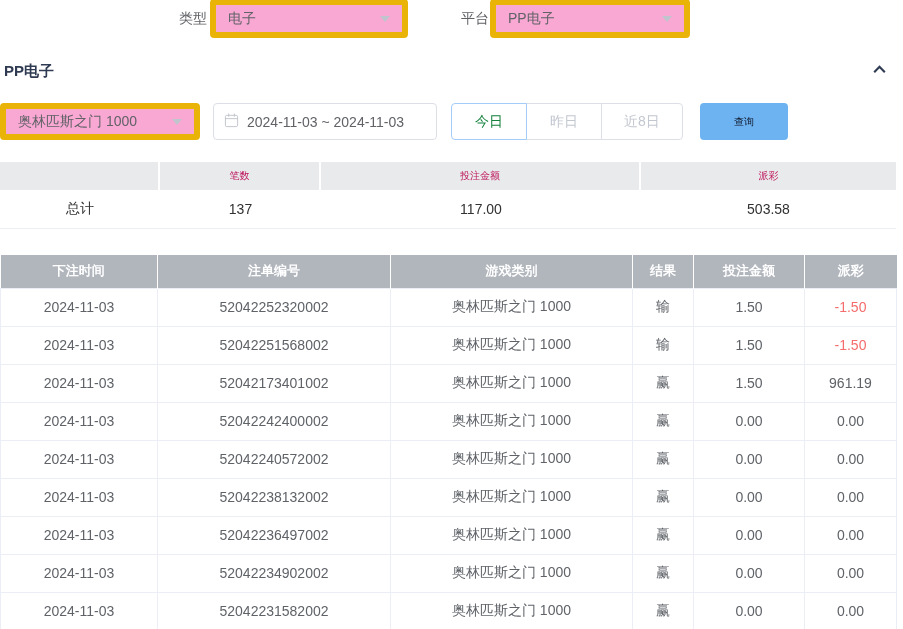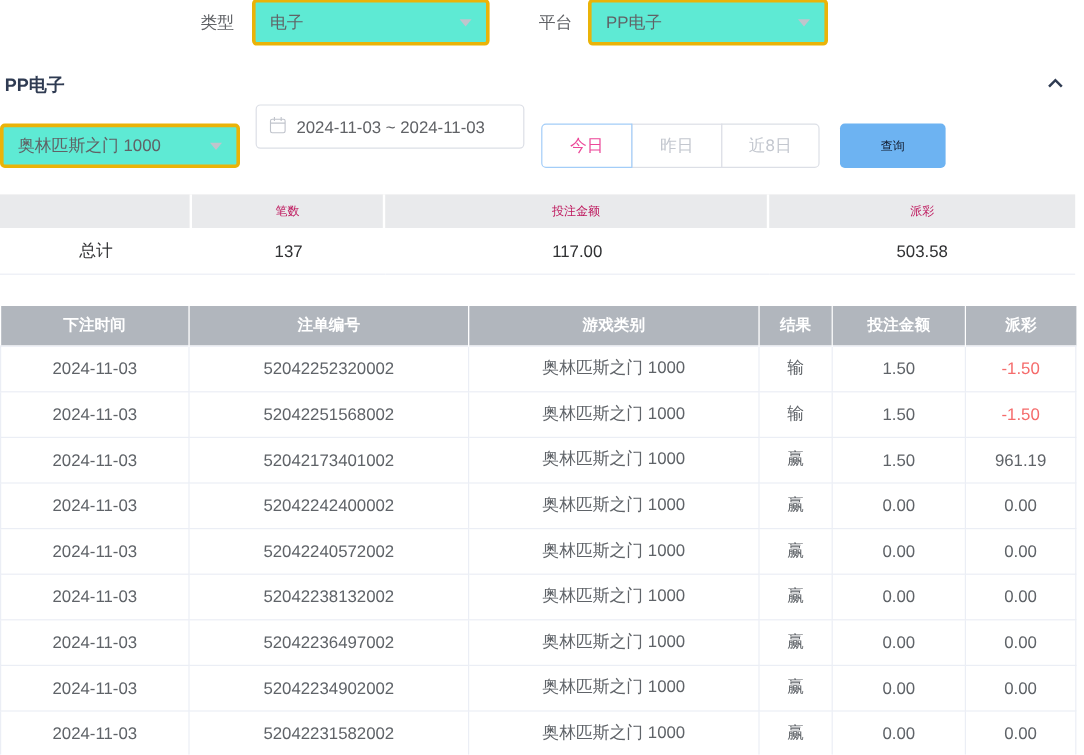--- a/index.html
+++ b/index.html
@@ -1,40 +1,40 @@
 <!DOCTYPE html>
 <html><head>
 <meta charset="utf-8">
 <style>
   * { margin:0; padding:0; box-sizing:border-box; }
   html,body { background:#fff; }
   body { font-family:"Liberation Sans","DejaVu Sans",sans-serif; }
   .page { position:relative; width:903px; height:629px; overflow:hidden; background:#fff; }
 
   
-  .t-label { position:absolute; top:0; height:37px; line-height:37px; font-size:14px; color:#606266; }
+  .t-label { position:absolute; top:0; height:37px; line-height:37px; font-size:14px; color:#606266;margin-left:12px; }
   .sel { position:absolute; top:-1px; height:39px; display:flex; align-items:center; justify-content:space-between;
-         border:3px solid #eab308; border-radius:4px; background:#5eead4; padding:0 12px; font-size:14px; color:#606266; cursor:pointer; }
+         border:6px solid #eab308; border-radius:4px; background:#f9a8d4; padding:0 12px; font-size:14px; color:#606266; cursor:pointer; }
   .caret { width:0; height:0; border-left:5px solid transparent; border-right:5px solid transparent; border-top:6px solid #c0c4cc; margin-left:8px; }
 
   
   .section-title { position:absolute; left:4px; top:62px; font-size:15px; font-weight:bold; color:#2f3b52; }
   .collapse-btn { position:absolute; left:868px; top:60px; width:22px; height:22px; display:flex; align-items:center; justify-content:center; cursor:pointer; background:transparent; border:none; }
 
   
   .game-sel { left:0; top:103px; width:200px; height:37px; }
-  .date-input { position:absolute; left:213px; top:87px; width:224px; height:37px; display:flex; align-items:center;
+  .date-input { position:absolute; left:213px; top:103px; width:224px; height:37px; display:flex; align-items:center;
                 border:1px solid #dcdfe6; border-radius:4px; background:#fff; padding:0 10px; font-size:14px; color:#606266; cursor:pointer; }
   .date-input .txt { margin-left:8px; }
   .qgroup { position:absolute; left:451px; top:103px; height:37px; display:flex; }
   .qbtn { min-width:76px; padding:0 22px; height:37px; background:#fff; border:1px solid #dcdfe6; color:#c3c7cf;
           font-size:14px; margin-left:-1px; cursor:pointer; font-family:inherit; }
   .qbtn:first-child { margin-left:0; border-radius:4px 0 0 4px; }
   .qbtn:last-child { border-radius:0 4px 4px 0; }
-  .qbtn.active { color:#ec4899; border-color:#a3cdf8; position:relative; z-index:1; }
+  .qbtn.active { color:#15803d; border-color:#a3cdf8; position:relative; z-index:1; }
   .search-btn { position:absolute; left:700px; top:103px; width:88px; height:37px; background:#6db3f2; color:#0f172a;
                 border:none; border-radius:4px; font-size:10px; cursor:pointer; font-family:inherit; }
 
   
   .summary { position:absolute; top:162px; left:0; width:896px; border-collapse:separate; border-spacing:0; table-layout:fixed; }
   .summary th { background:#e9eaec; height:28px; font-size:10px; font-weight:normal; color:#be185d; border-right:2px solid #fff; }
   .summary th:last-child { border-right:none; }
   .summary td { background:#fff; height:39px; text-align:center; font-size:14px; color:#303133; border-bottom:1px solid #ebeef5;margin-left:40px; }
 
   

